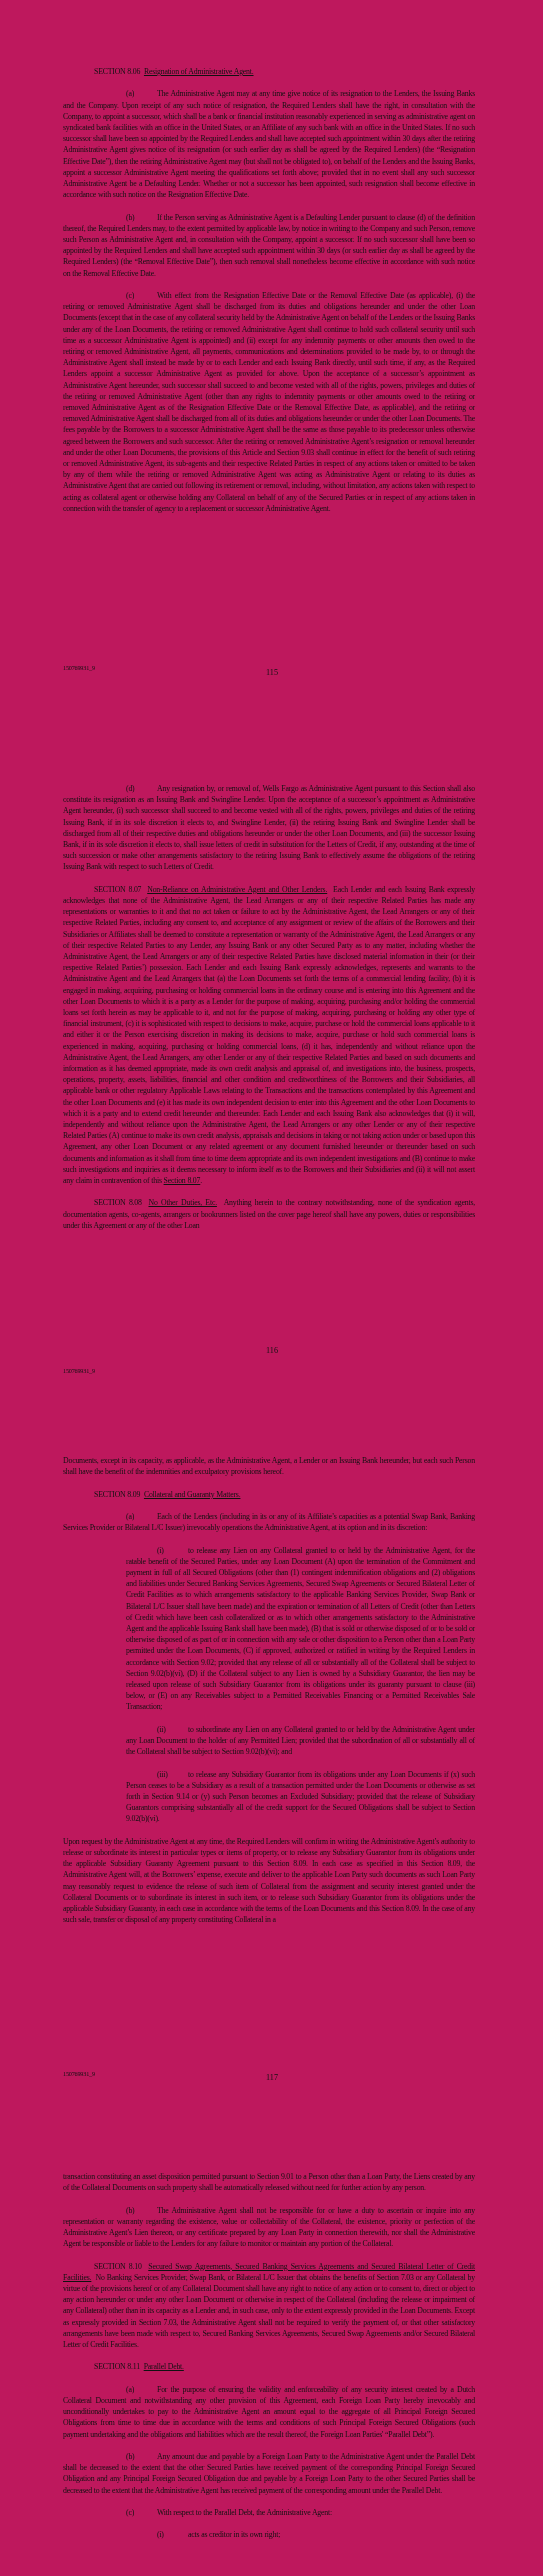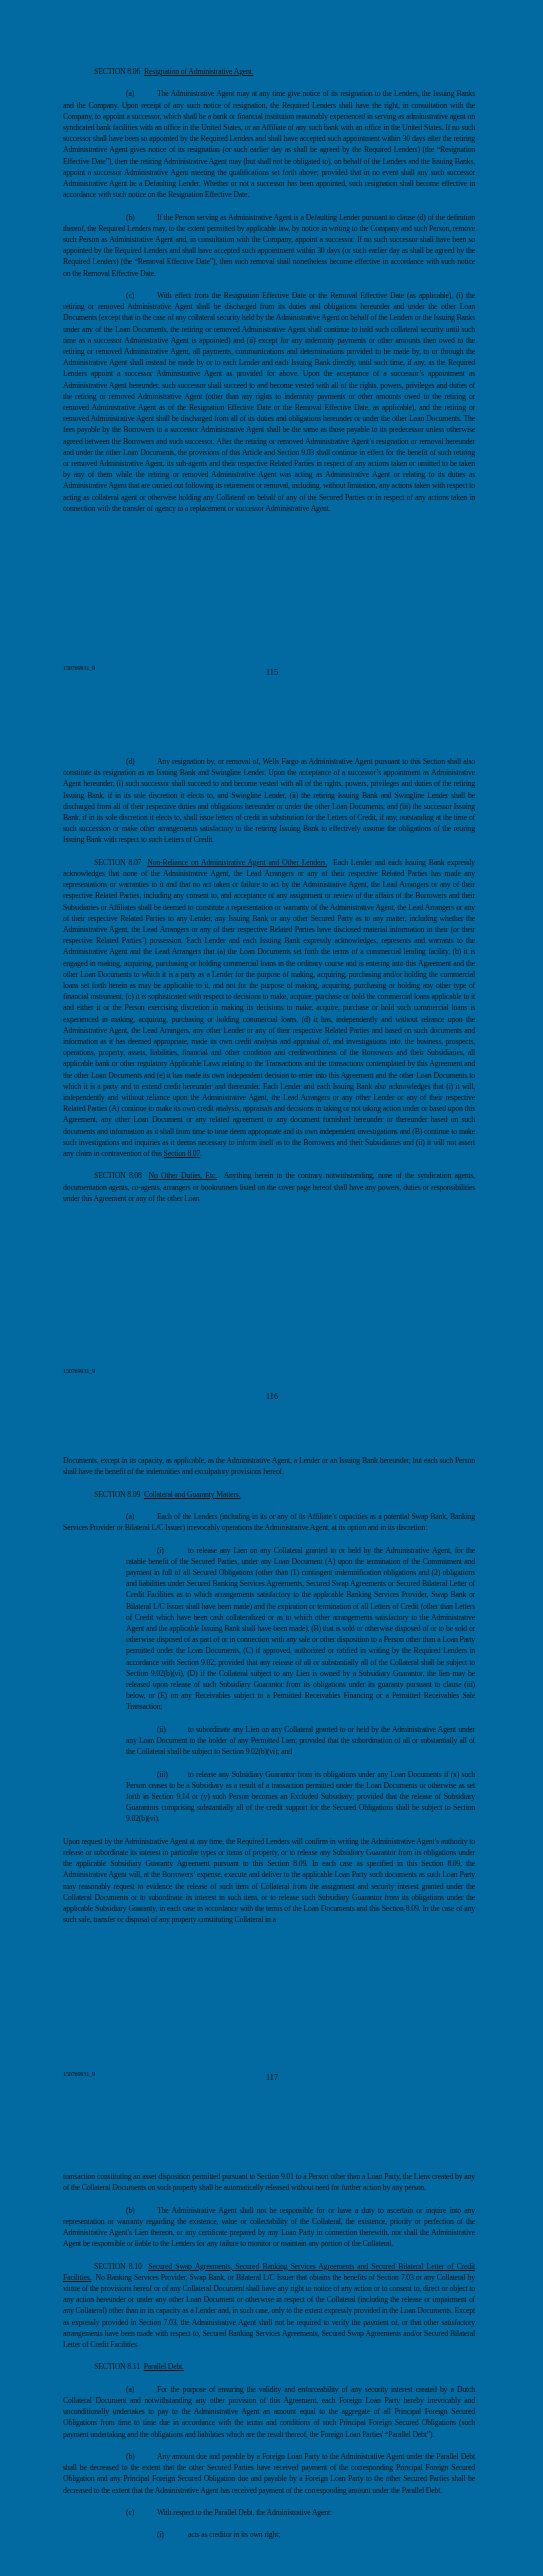--- a/index.html
+++ b/index.html
@@ -1,17 +1,17 @@
 <!DOCTYPE html>
 <html style="font-size:8.2px"><head>
 <meta charset="utf-8">
 <style>
   html, body { margin: 0; padding: 0; background: #ffffff; }
   body { width: 544px; font-family: "Liberation Serif", "DejaVu Serif", serif; color: #111; }
-  .page { position: relative; width: 544px; height: 703px; background: #0369a1; overflow: hidden; box-sizing: border-box; }
+  .page { position: relative; width: 544px; height: 703px; background: #be185d; overflow: hidden; box-sizing: border-box; }
   .content { position: absolute; left: 63px; width: 412px; font-size: 7.8px; line-height: 11.2px; text-align: justify; letter-spacing: -0.2px; word-spacing: 0.1px; }
   .p { margin: 0 0 11.2px 0; }
   .p.indent-a { text-indent: 63px; }
   .p.indent-h { text-indent: 31px; }
   .p.nested { margin-left: 63px; text-indent: 31px; }
   .label { display: inline-block; width: 31px; text-indent: 0; }
   .u { text-decoration: underline; }
   .pagenum { position: absolute; top: 0; left: 0; width: 544px; text-align: center; font-size: 8.2px; }
   .docid { position: absolute; left: 63px; font-size: 6.2px; letter-spacing: -0.2px; }
 </style>
@@ -23,26 +23,26 @@
     <p class="p indent-h"><span>SECTION 8.06</span>&nbsp;&nbsp;<span class="u">Resignation of Administrative Agent.</span></p>
     <p class="p indent-a"><span class="label">(a)</span><span>The Administrative Agent may at any time give notice of its resignation to the Lenders, the Issuing Banks and the Company. Upon receipt of any such notice of resignation, the Required Lenders shall have the right, in consultation with the Company, to appoint a successor, which shall be a bank or financial institution reasonably experienced in serving as administrative agent on syndicated bank facilities with an office in the United States, or an Affiliate of any such bank with an office in the United States. If no such successor shall have been so appointed by the Required Lenders and shall have accepted such appointment within 30 days after the retiring Administrative Agent gives notice of its resignation (or such earlier day as shall be agreed by the Required Lenders) (the “Resignation Effective Date”), then the retiring Administrative Agent may (but shall not be obligated to), on behalf of the Lenders and the Issuing Banks, appoint a successor Administrative Agent meeting the qualifications set forth above; provided that in no event shall any such successor Administrative Agent be a Defaulting Lender. Whether or not a successor has been appointed, such resignation shall become effective in accordance with such notice on the Resignation Effective Date.</span></p>
     <p class="p indent-a"><span class="label">(b)</span><span>If the Person serving as Administrative Agent is a Defaulting Lender pursuant to clause (d) of the definition thereof, the Required Lenders may, to the extent permitted by applicable law, by notice in writing to the Company and such Person, remove such Person as Administrative Agent and, in consultation with the Company, appoint a successor. If no such successor shall have been so appointed by the Required Lenders and shall have accepted such appointment within 30 days (or such earlier day as shall be agreed by the Required Lenders) (the “Removal Effective Date”), then such removal shall nonetheless become effective in accordance with such notice on the Removal Effective Date.</span></p>
     <p class="p indent-a"><span class="label">(c)</span><span>With effect from the Resignation Effective Date or the Removal Effective Date (as applicable), (i) the retiring or removed Administrative Agent shall be discharged from its duties and obligations hereunder and under the other Loan Documents (except that in the case of any collateral security held by the Administrative Agent on behalf of the Lenders or the Issuing Banks under any of the Loan Documents, the retiring or removed Administrative Agent shall continue to hold such collateral security until such time as a successor Administrative Agent is appointed) and (ii) except for any indemnity payments or other amounts then owed to the retiring or removed Administrative Agent, all payments, communications and determinations provided to be made by, to or through the Administrative Agent shall instead be made by or to each Lender and each Issuing Bank directly, until such time, if any, as the Required Lenders appoint a successor Administrative Agent as provided for above. Upon the acceptance of a successor’s appointment as Administrative Agent hereunder, such successor shall succeed to and become vested with all of the rights, powers, privileges and duties of the retiring or removed Administrative Agent (other than any rights to indemnity payments or other amounts owed to the retiring or removed Administrative Agent as of the Resignation Effective Date or the Removal Effective Date, as applicable), and the retiring or removed Administrative Agent shall be discharged from all of its duties and obligations hereunder or under the other Loan Documents. The fees payable by the Borrowers to a successor Administrative Agent shall be the same as those payable to its predecessor unless otherwise agreed between the Borrowers and such successor. After the retiring or removed Administrative Agent’s resignation or removal hereunder and under the other Loan Documents, the provisions of this Article and Section 9.03 shall continue in effect for the benefit of such retiring or removed Administrative Agent, its sub-agents and their respective Related Parties in respect of any actions taken or omitted to be taken by any of them while the retiring or removed Administrative Agent was acting as Administrative Agent or relating to its duties as Administrative Agent that are carried out following its retirement or removal, including, without limitation, any actions taken with respect to acting as collateral agent or otherwise holding any Collateral on behalf of any of the Secured Parties or in respect of any actions taken in connection with the transfer of agency to a replacement or successor Administrative Agent.</span></p>
   </div>
   <div class="pagenum" style="top:668px;">115</div>
   <div class="docid" style="top:664px;">150769931_9</div>
 </div>
 
 <div class="page">
-  <div class="content" style="top:53px;font-family:Liberation Serif, serif;">
+  <div class="content" style="top:80px;font-family:Liberation Serif, serif;">
     <p class="p indent-a"><span class="label">(d)</span><span>Any resignation by, or removal of, Wells Fargo as Administrative Agent pursuant to this Section shall also constitute its resignation as an Issuing Bank and Swingline Lender. Upon the acceptance of a successor’s appointment as Administrative Agent hereunder, (i) such successor shall succeed to and become vested with all of the rights, powers, privileges and duties of the retiring Issuing Bank, if in its sole discretion it elects to, and Swingline Lender, (ii) the retiring Issuing Bank and Swingline Lender shall be discharged from all of their respective duties and obligations hereunder or under the other Loan Documents, and (iii) the successor Issuing Bank, if in its sole discretion it elects to, shall issue letters of credit in substitution for the Letters of Credit, if any, outstanding at the time of such succession or make other arrangements satisfactory to the retiring Issuing Bank to effectively assume the obligations of the retiring Issuing Bank with respect to such Letters of Credit.</span></p>
     <p class="p indent-h"><span>SECTION 8.07</span>&nbsp;&nbsp;<span class="u">Non-Reliance on Administrative Agent and Other Lenders.</span>&nbsp;&nbsp;<span>Each Lender and each Issuing Bank expressly acknowledges that none of the Administrative Agent, the Lead Arrangers or any of their respective Related Parties has made any representations or warranties to it and that no act taken or failure to act by the Administrative Agent, the Lead Arrangers or any of their respective Related Parties, including any consent to, and acceptance of any assignment or review of the affairs of the Borrowers and their Subsidiaries or Affiliates shall be deemed to constitute a representation or warranty of the Administrative Agent, the Lead Arrangers or any of their respective Related Parties to any Lender, any Issuing Bank or any other Secured Party as to any matter, including whether the Administrative Agent, the Lead Arrangers or any of their respective Related Parties have disclosed material information in their (or their respective Related Parties’) possession. Each Lender and each Issuing Bank expressly acknowledges, represents and warrants to the Administrative Agent and the Lead Arrangers that (a) the Loan Documents set forth the terms of a commercial lending facility, (b) it is engaged in making, acquiring, purchasing or holding commercial loans in the ordinary course and is entering into this Agreement and the other Loan Documents to which it is a party as a Lender for the purpose of making, acquiring, purchasing and/or holding the commercial loans set forth herein as may be applicable to it, and not for the purpose of making, acquiring, purchasing or holding any other type of financial instrument, (c) it is sophisticated with respect to decisions to make, acquire, purchase or hold the commercial loans applicable to it and either it or the Person exercising discretion in making its decisions to make, acquire, purchase or hold such commercial loans is experienced in making, acquiring, purchasing or holding commercial loans, (d) it has, independently and without reliance upon the Administrative Agent, the Lead Arrangers, any other Lender or any of their respective Related Parties and based on such documents and information as it has deemed appropriate, made its own credit analysis and appraisal of, and investigations into, the business, prospects, operations, property, assets, liabilities, financial and other condition and creditworthiness of the Borrowers and their Subsidiaries, all applicable bank or other regulatory Applicable Laws relating to the Transactions and the transactions contemplated by this Agreement and the other Loan Documents and (e) it has made its own independent decision to enter into this Agreement and the other Loan Documents to which it is a party and to extend credit hereunder and thereunder. Each Lender and each Issuing Bank also acknowledges that (i) it will, independently and without reliance upon the Administrative Agent, the Lead Arrangers or any other Lender or any of their respective Related Parties (A) continue to make its own credit analysis, appraisals and decisions in taking or not taking action under or based upon this Agreement, any other Loan Document or any related agreement or any document furnished hereunder or thereunder based on such documents and information as it shall from time to time deem appropriate and its own independent investigations and (B) continue to make such investigations and inquiries as it deems necessary to inform itself as to the Borrowers and their Subsidiaries and (ii) it will not assert any claim in contravention of this</span> <span class="u">Section 8.07</span><span>.</span></p>
     <p class="p indent-h"><span>SECTION 8.08</span>&nbsp;&nbsp;<span class="u">No Other Duties, Etc.</span>&nbsp;&nbsp;<span>Anything herein to the contrary notwithstanding, none of the syndication agents, documentation agents, co-agents, arrangers or bookrunners listed on the cover page hereof shall have any powers, duties or responsibilities under this Agreement or any of the other Loan</span></p>
   </div>
-  <div class="pagenum" style="top:689px;">116</div>
+  <div class="pagenum" style="top:643px;">116</div>
   <div class="docid" style="top:664px;">150769931_9</div>
 </div>
 
 <div class="page">
   <div class="content" style="top:49px;">
     <p class="p">Documents, except in its capacity, as applicable, as the Administrative Agent, a Lender or an Issuing Bank hereunder, but each such Person shall have the benefit of the indemnities and exculpatory provisions hereof.</p>
     <p class="p indent-h"><span>SECTION 8.09</span>&nbsp;&nbsp;<span class="u">Collateral and Guaranty Matters.</span></p>
     <p class="p indent-a"><span class="label">(a)</span><span>Each of the Lenders (including in its or any of its Affiliate’s capacities as a potential Swap Bank, Banking Services Provider or Bilateral L/C Issuer) irrevocably operations the Administrative Agent, at its option and in its discretion:</span></p>
     <p class="p nested" style="width:349px;"><span class="label">(i)</span><span>to release any Lien on any Collateral granted to or held by the Administrative Agent, for the ratable benefit of the Secured Parties, under any Loan Document (A) upon the termination of the Commitment and payment in full of all Secured Obligations (other than (1) contingent indemnification obligations and (2) obligations and liabilities under Secured Banking Services Agreements, Secured Swap Agreements or Secured Bilateral Letter of Credit Facilities as to which arrangements satisfactory to the applicable Banking Services Provider, Swap Bank or Bilateral L/C Issuer shall have been made) and the expiration or termination of all Letters of Credit (other than Letters of Credit which have been cash collateralized or as to which other arrangements satisfactory to the Administrative Agent and the applicable Issuing Bank shall have been made), (B) that is sold or otherwise disposed of or to be sold or otherwise disposed of as part of or in connection with any sale or other disposition to a Person other than a Loan Party permitted under the Loan Documents, (C) if approved, authorized or ratified in writing by the Required Lenders in accordance with Section 9.02; provided that any release of all or substantially all of the Collateral shall be subject to Section 9.02(b)(vi), (D) if the Collateral subject to any Lien is owned by a Subsidiary Guarantor, the lien may be released upon release of such Subsidiary Guarantor from its obligations under its guaranty pursuant to clause (iii) below, or (E) on any Receivables subject to a Permitted Receivables Financing or a Permitted Receivables Sale Transaction;</span></p>
     <p class="p nested" style="width:349px;"><span class="label">(ii)</span><span>to subordinate any Lien on any Collateral granted to or held by the Administrative Agent under any Loan Document to the holder of any Permitted Lien; provided that the subordination of all or substantially all of the Collateral shall be subject to Section 9.02(b)(vi); and</span></p>

